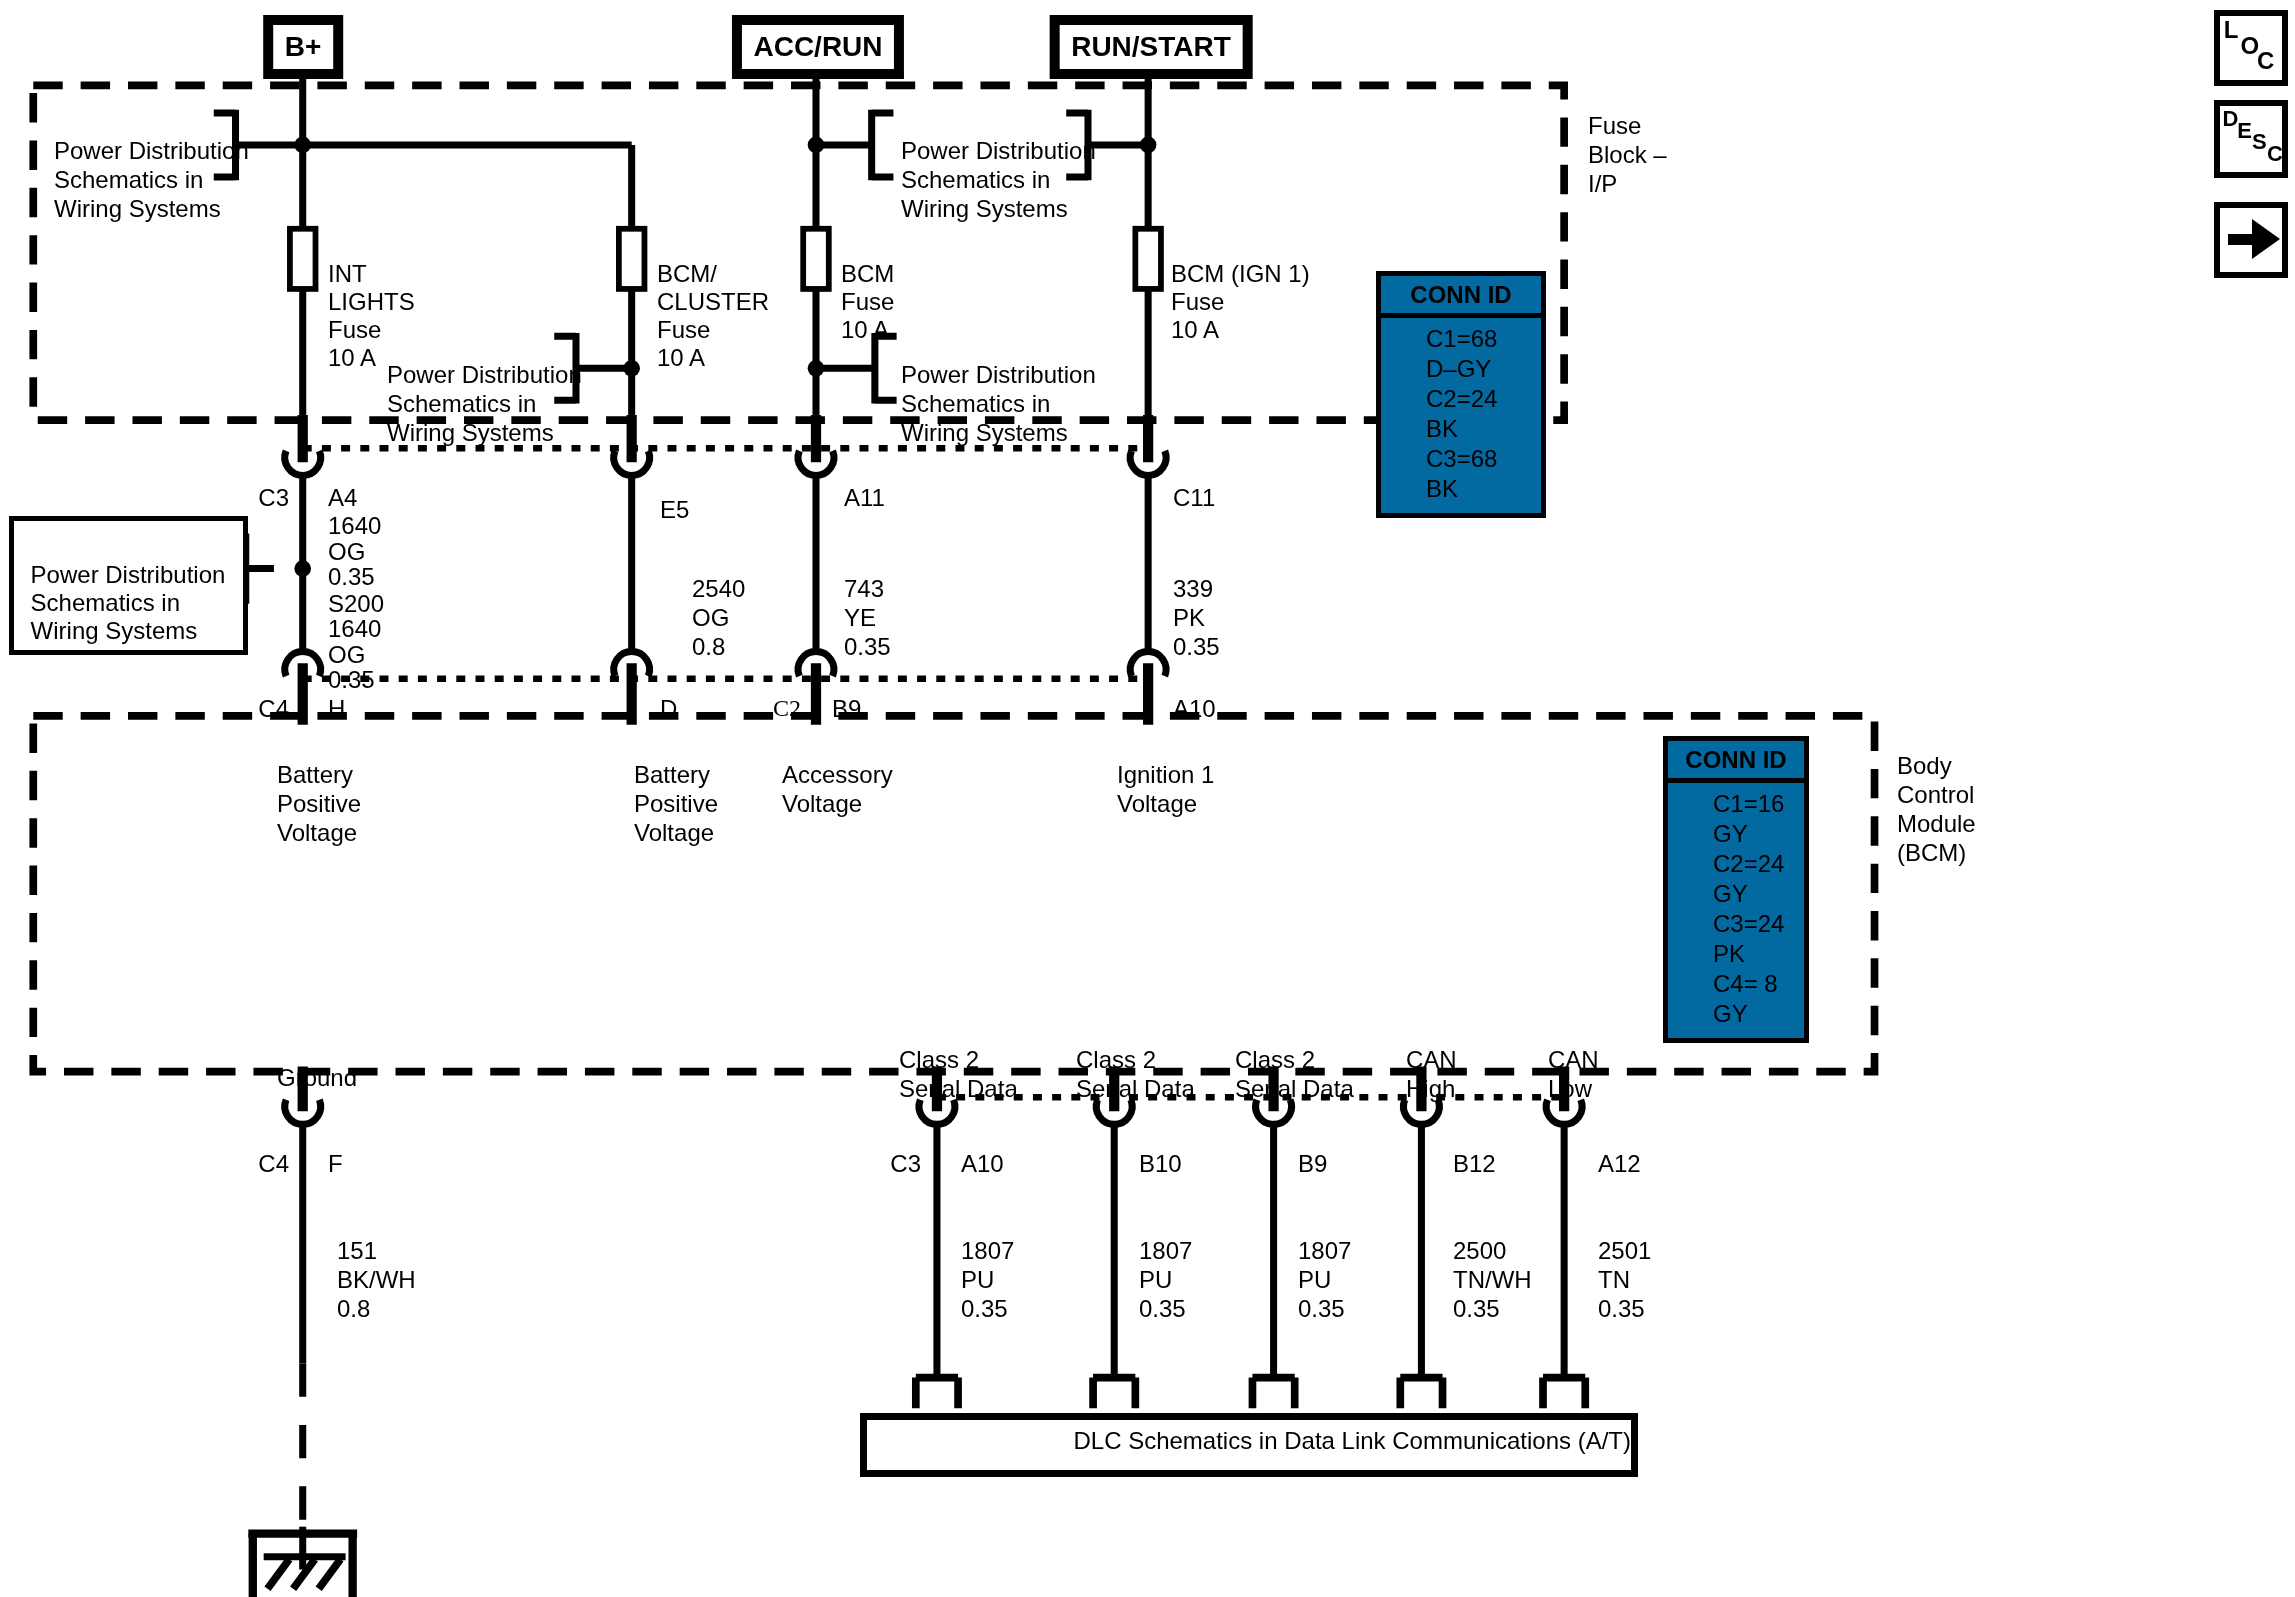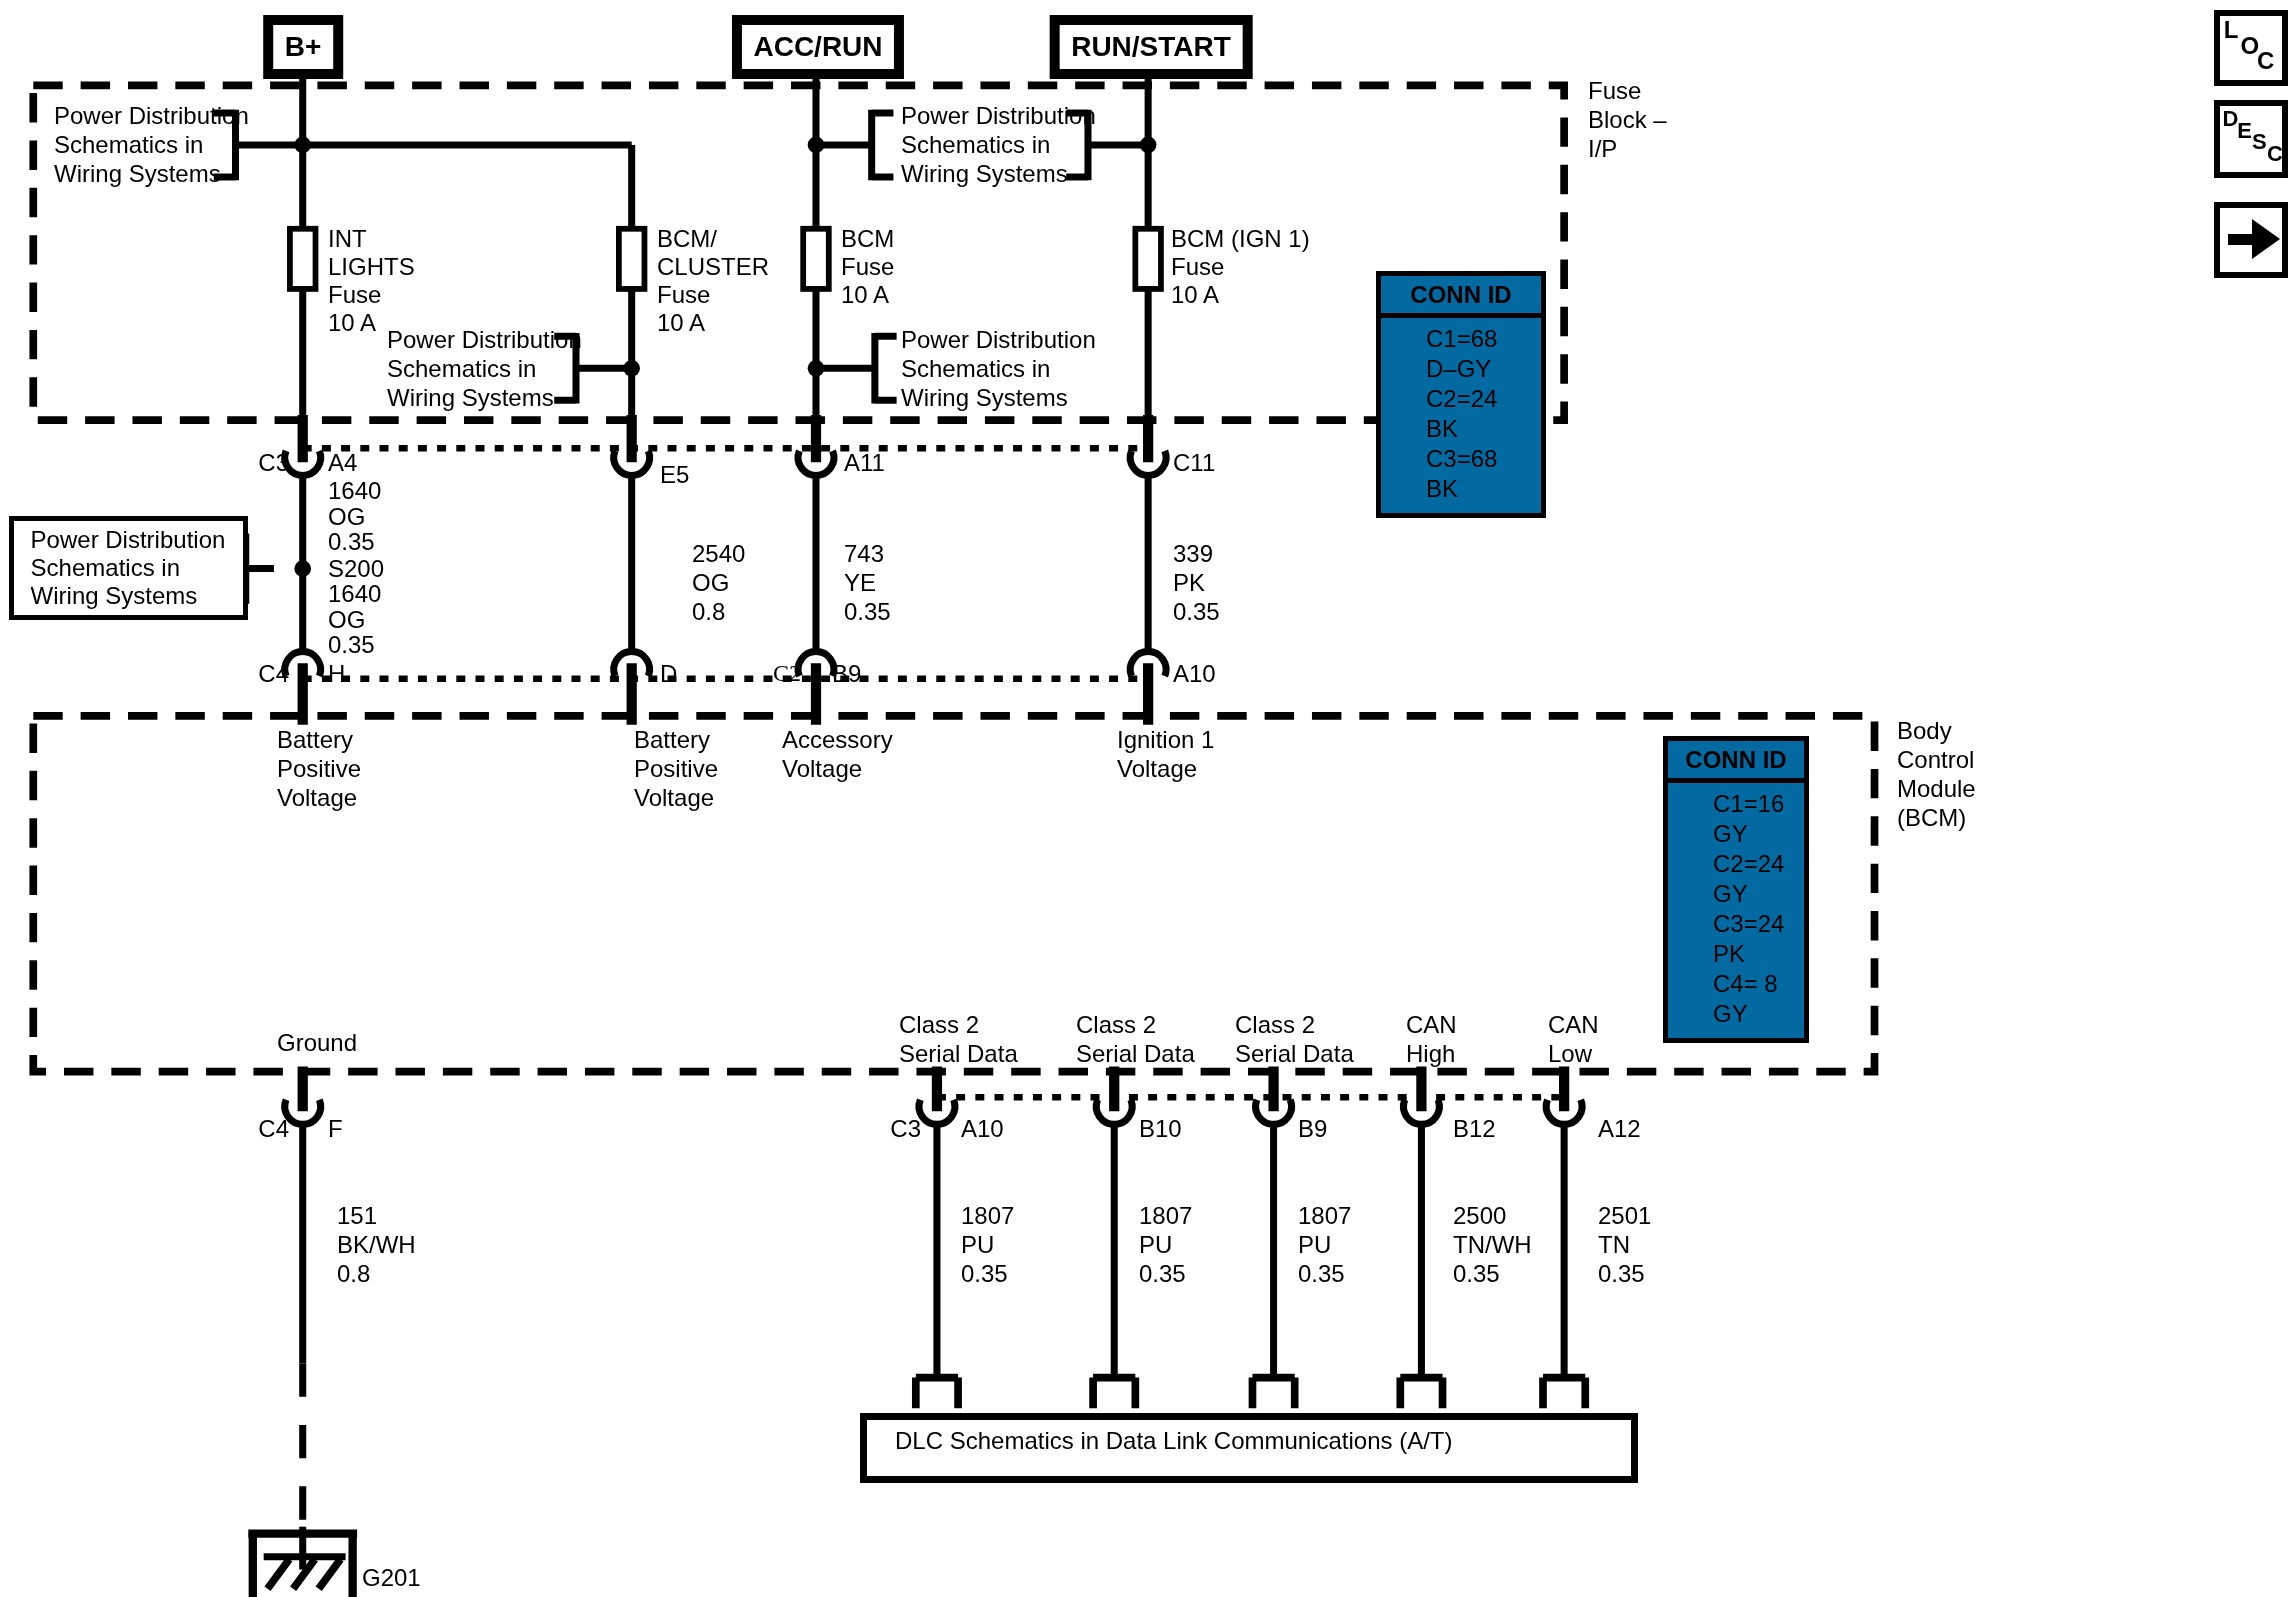--- a/index.html
+++ b/index.html
@@ -1,30 +1,30 @@
 <!DOCTYPE html>
 <html style="font-size:10.2px"><head>
 <meta charset="utf-8">
 <style>
   html,body{margin:0;padding:0;background:#fff;}
   #stage{position:relative;width:2295px;height:1598px;background:#fff;overflow:hidden;
          font-family:"Liberation Sans",sans-serif;color:#000;}
   #wiring{position:absolute;left:0;top:0;}
-  .lbl{position:absolute;font:400 24px/29px "Liberation Sans",sans-serif;white-space:pre-line;}
+  .lbl{position:absolute;font:400 24px/29px "Liberation Sans",sans-serif;white-space:pre-line;margin-top:35px;}
   .stack{line-height:25.6px;}
   .ra{transform:translateX(-100%);}
   .term{position:absolute;transform:translateX(-50%);border:10.2px solid #000;background:#fff;
         padding:5.1px 11.5px;font:700 28px/33px "Liberation Sans",sans-serif;white-space:nowrap;}
   .notebox{position:absolute;border:5.8px solid #000;background:#fff;padding:5.1px 6.4px 5.1px 16.6px;}
   .connid{position:absolute;border:5.8px solid #000;background:#0369a1;box-sizing:border-box;}
   .connid .cid-title{font:700 24px/37px "Liberation Sans",sans-serif;text-align:center;
         border-bottom:5.8px solid #000;padding:0 5.1px;}
   .connid .cid-rows{font:400 24px/30px "Liberation Sans",sans-serif;padding:6.4px 9px 9px 9px;white-space:pre-line;margin-left:36px;}
   .dlc{position:absolute;left:860px;top:1413px;width:778px;border:7px solid #000;background:#fff;box-sizing:border-box;}
-  .dlc-row{font:400 24px/42px "Liberation Sans",sans-serif;text-align:left;height:56px;white-space:nowrap;padding-left:28px;}
+  .dlc-row{font:400 24px/42px "Liberation Sans",sans-serif;text-align:right;height:50px;white-space:nowrap;}
   .dlc-row.second{border-top:5.8px solid #000;}
   .cbtn{position:absolute;left:2214px;width:74px;height:76px;border:6.4px solid #000;
         background:#fff;box-sizing:border-box;cursor:pointer;}
   .cbtn span{position:absolute;font:700 24px/25.6px "Liberation Sans",sans-serif;}
   .cbtn .s34{font:700 22px/23px "Liberation Sans",sans-serif;}
   .arr-shaft{position:absolute;left:7.7px;top:25.6px;width:27px;height:11.5px;background:#000;}
   .arr-head{position:absolute;left:32px;top:11px;width:0;height:0;
         border-top:20.5px solid transparent;border-bottom:20.5px solid transparent;border-left:28px solid #000;}
 </style>
 </head>

